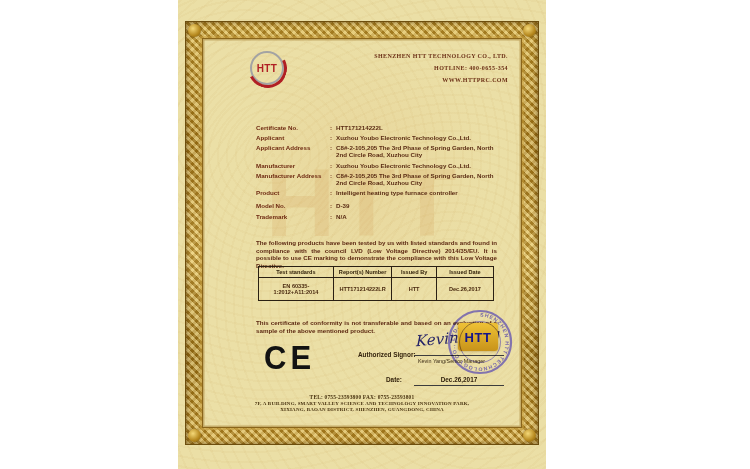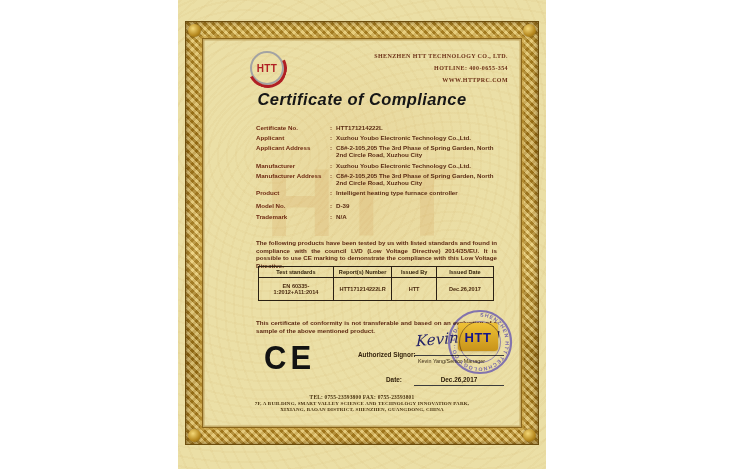--- a/index.html
+++ b/index.html
@@ -170,21 +170,20 @@
 
       <div class="logo">
         <span class="logo-text">HTT</span>
       </div>
       <div class="company">
         <div>SHENZHEN HTT TECHNOLOGY CO., LTD.</div>
         <div>HOTLINE: 400-0655-354</div>
         <div>WWW.HTTPRC.COM</div>
       </div>
 
-      <div class="title">Certificate of Compliance</div>
 
       <div class="fields">
         <div class="frow">
           <span class="lab">Certificate No.</span>
           <span class="col">:</span>
           <span class="val">HTT171214222L</span>
         </div>
         <div class="frow">
           <span class="lab">Applicant</span>
           <span class="col">:</span>

